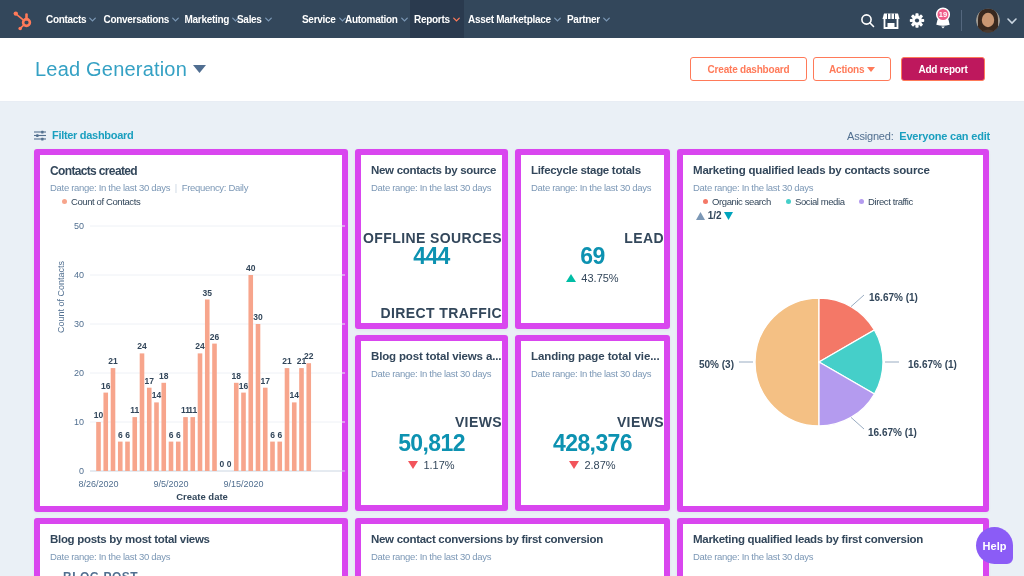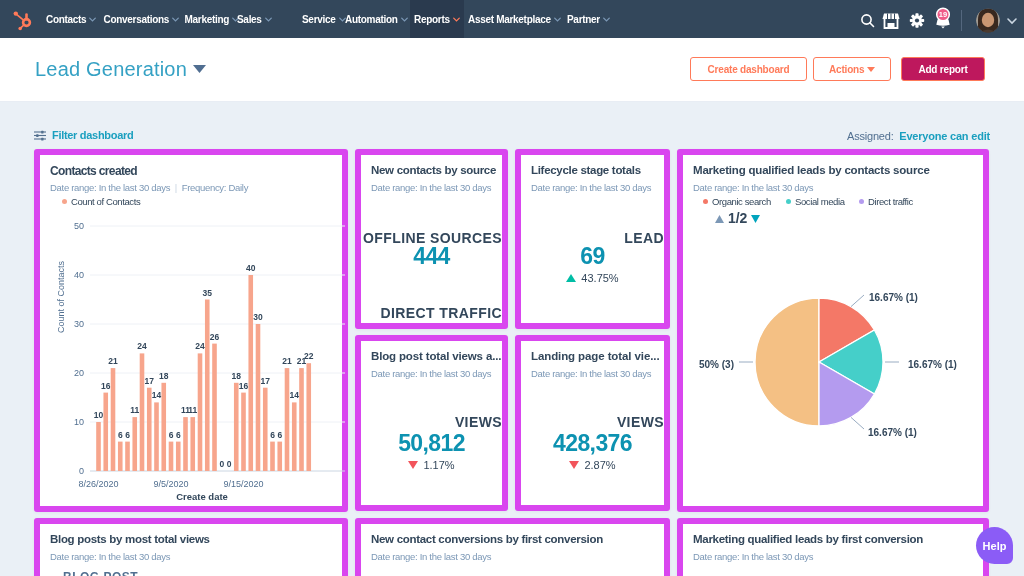--- a/index.html
+++ b/index.html
@@ -241,21 +241,21 @@
   <div class="bignum" style="top:88px;">69</div>
   <div class="delta" style="top:117px;"><span class="tri-up"></span>43.75%</div>
 </div>
 
 <div class="card" style="left:677px; top:149px; width:312px; height:363px;">
   <div class="ctitle" style="letter-spacing:-0.2px;">Marketing qualified leads by contacts source</div>
   <div class="cdate">Date range: In the last 30 days</div>
   <div class="abs leg" style="left:20px;"><span class="dot" style="background:#f47867;"></span>Organic search</div>
   <div class="abs leg" style="left:103px;"><span class="dot" style="background:#45cfc9;"></span>Social media</div>
   <div class="abs leg" style="left:176px;"><span class="dot" style="background:#b49bef;"></span>Direct traffic</div>
-  <div class="abs" style="left:32px; top:55px; font-size:14px; color:#33475b;">
+  <div class="abs" style="left:13px; top:55px; font-size:10px; color:#33475b;">
     <svg width="9" height="8" viewBox="0 0 9 8" style="vertical-align:middle;">
         <path d="M4.5 0 L9 8 L0 8 Z" fill="#7c98b6"></path>
       </svg>
     <span style="font-weight:bold;">1/2</span>
     <svg width="9" height="8" viewBox="0 0 9 8" style="vertical-align:middle;">
         <path d="M0 0 L9 0 L4.5 8 Z" fill="#00a4bd"></path>
       </svg>
   </div>
   <svg class="abs" style="left:0; top:120px;" width="310" height="240" viewBox="0 0 310 240" id="pie">
       <path d="M136 87 L136.00 151.00 A64 64 0 0 1 136.00 23.00 Z" fill="#f4c084" stroke="#fff" stroke-width="1.3"></path>

